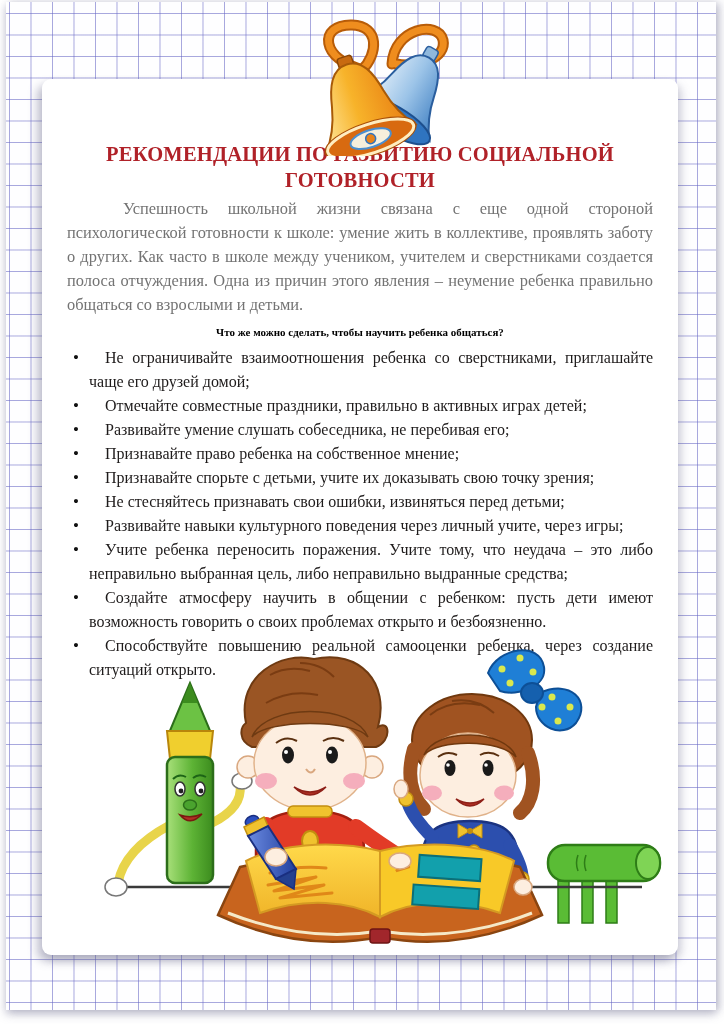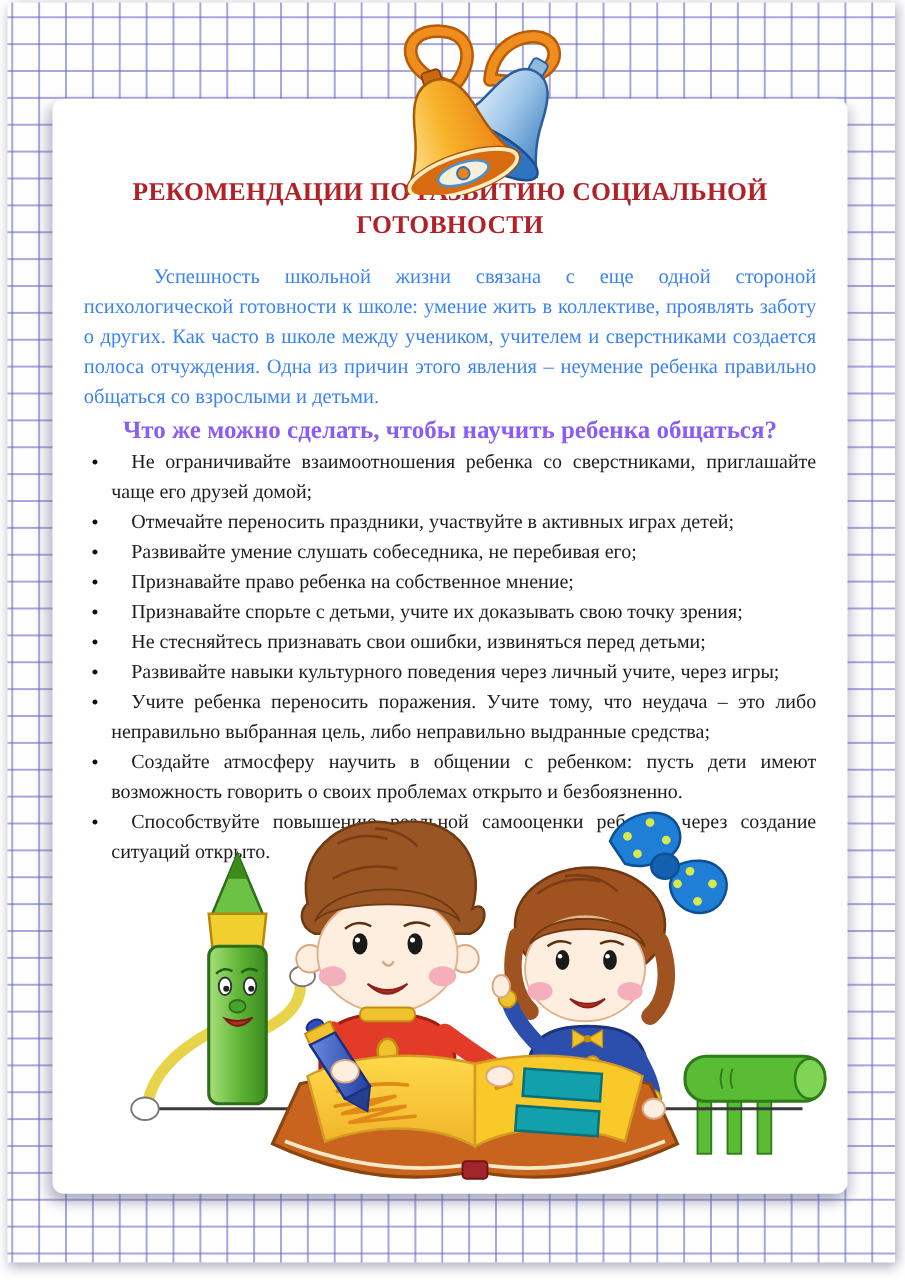--- a/index.html
+++ b/index.html
@@ -19,25 +19,25 @@
   .card{
     position:absolute;left:42px;top:79px;width:636px;height:876px;background:#ffffff;
     border-radius:9px;box-sizing:border-box;padding:0 25px;
     box-shadow:-5px 6px 10px rgba(100,100,135,.38), 4px 5px 9px rgba(100,100,135,.26);
   }
   .title{
     margin:62px 12px 4px;text-align:center;color:#b02128;
     font-size:20.5px;font-weight:bold;line-height:26px;letter-spacing:.2px;
   }
   .intro{
-    margin:16px 0 0;font-size:16.4px;line-height:24px;text-align:justify;
-    text-indent:56px;color:#3b82f6;
+    margin:0 0 0;font-size:16.4px;line-height:24px;text-align:justify;
+    text-indent:56px;color:#737373;
   }
   .question{
-    margin:3px 0 2px;text-align:center;color:#8b5cf6;font-size:20px;
+    margin:3px 0 2px;text-align:center;color:#000000;font-size:11px;
     font-weight:bold;line-height:24px;
   }
   .recs{list-style:none;margin:2px 0 0;padding:0;}
   .recs li{
     position:relative;padding-left:22px;text-indent:16px;font-size:16px;
     line-height:24px;text-align:justify;color:#1e1b1b;
   }
   .recs li::before{
     content:"\2022";position:absolute;left:6px;top:0;text-indent:0;
     font-size:17px;color:#111;
@@ -50,21 +50,21 @@
 <body>
 
 <div class="paper"></div>
 
 <div class="card">
   <h1 class="title">РЕКОМЕНДАЦИИ ПО РАЗВИТИЮ СОЦИАЛЬНОЙ ГОТОВНОСТИ</h1>
   <p class="intro">Успешность школьной жизни связана с еще одной стороной психологической готовности к школе: умение жить в коллективе, проявлять заботу о других. Как часто в школе между учеником, учителем и сверстниками создается полоса отчуждения. Одна из причин этого явления – неумение ребенка правильно общаться со взрослыми и детьми.</p>
   <h2 class="question">Что же можно сделать, чтобы научить ребенка общаться?</h2>
   <ul class="recs">
     <li>Не ограничивайте взаимоотношения ребенка со сверстниками, приглашайте чаще его друзей домой;</li>
-    <li>Отмечайте переносить праздники, участвуйте в активных играх детей;</li>
+    <li>Отмечайте совместные праздники, правильно в активных играх детей;</li>
     <li>Развивайте умение слушать собеседника, не перебивая его;</li>
     <li>Признавайте право ребенка на собственное мнение;</li>
     <li>Признавайте спорьте с детьми, учите их доказывать свою точку зрения;</li>
     <li>Не стесняйтесь признавать свои ошибки, извиняться перед детьми;</li>
     <li>Развивайте навыки культурного поведения через личный учите, через игры;</li>
     <li>Учите ребенка переносить поражения. Учите тому, что неудача – это либо неправильно выбранная цель, либо неправильно выдранные средства;</li>
     <li>Создайте атмосферу научить в общении с ребенком: пусть дети имеют возможность говорить о своих проблемах открыто и безбоязненно.</li>
     <li>Способствуйте повышению реальной самооценки ребенка, через создание ситуаций открыто.</li>
   </ul>
 

